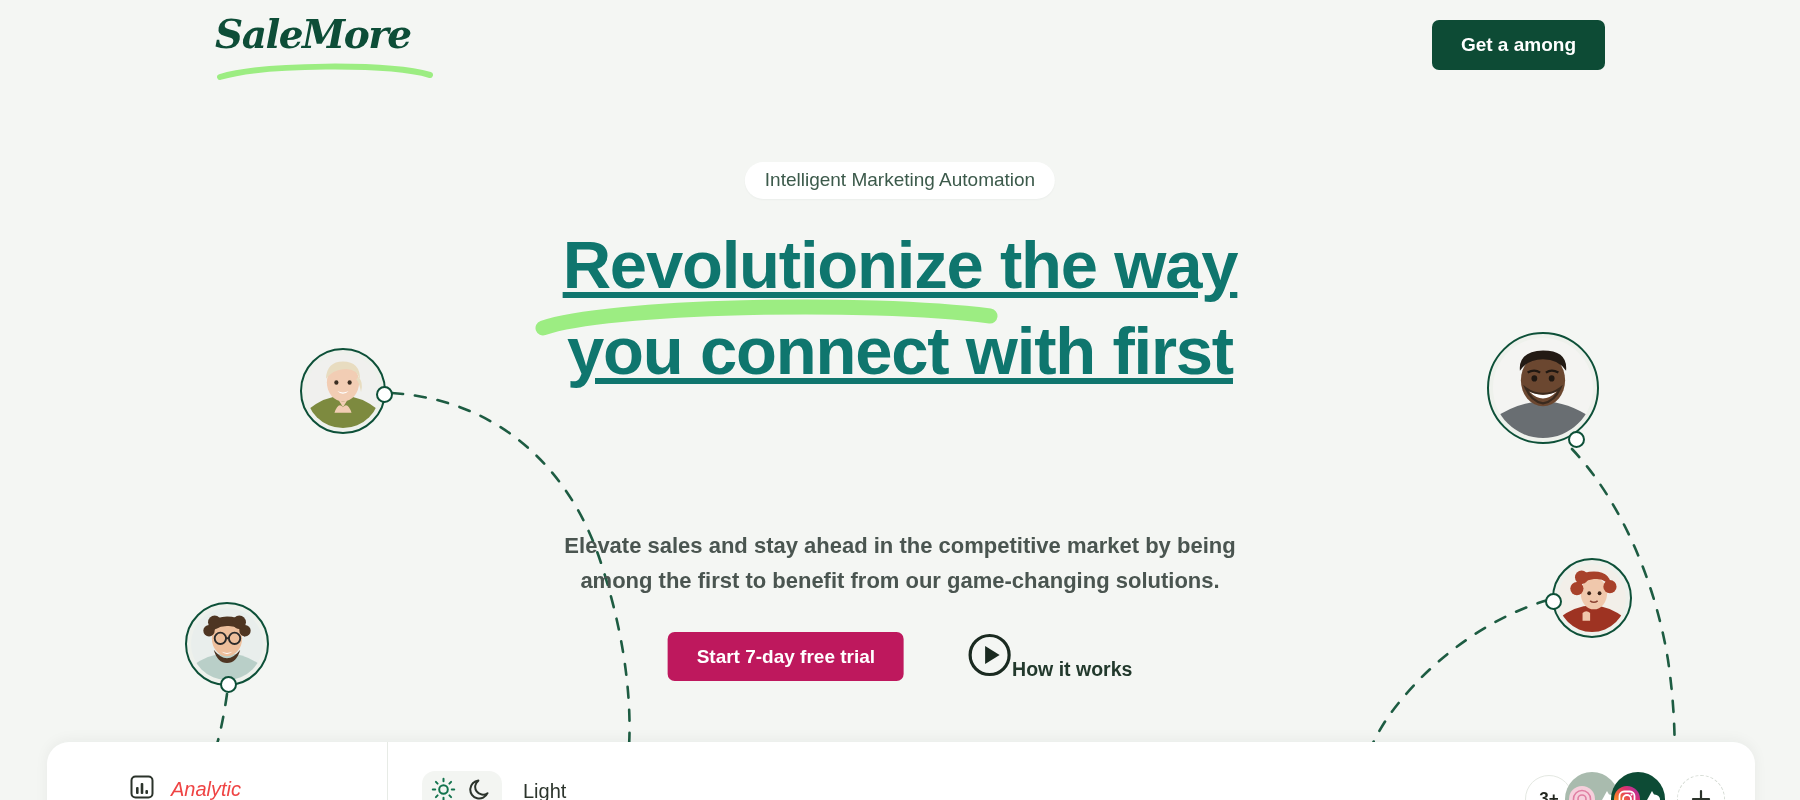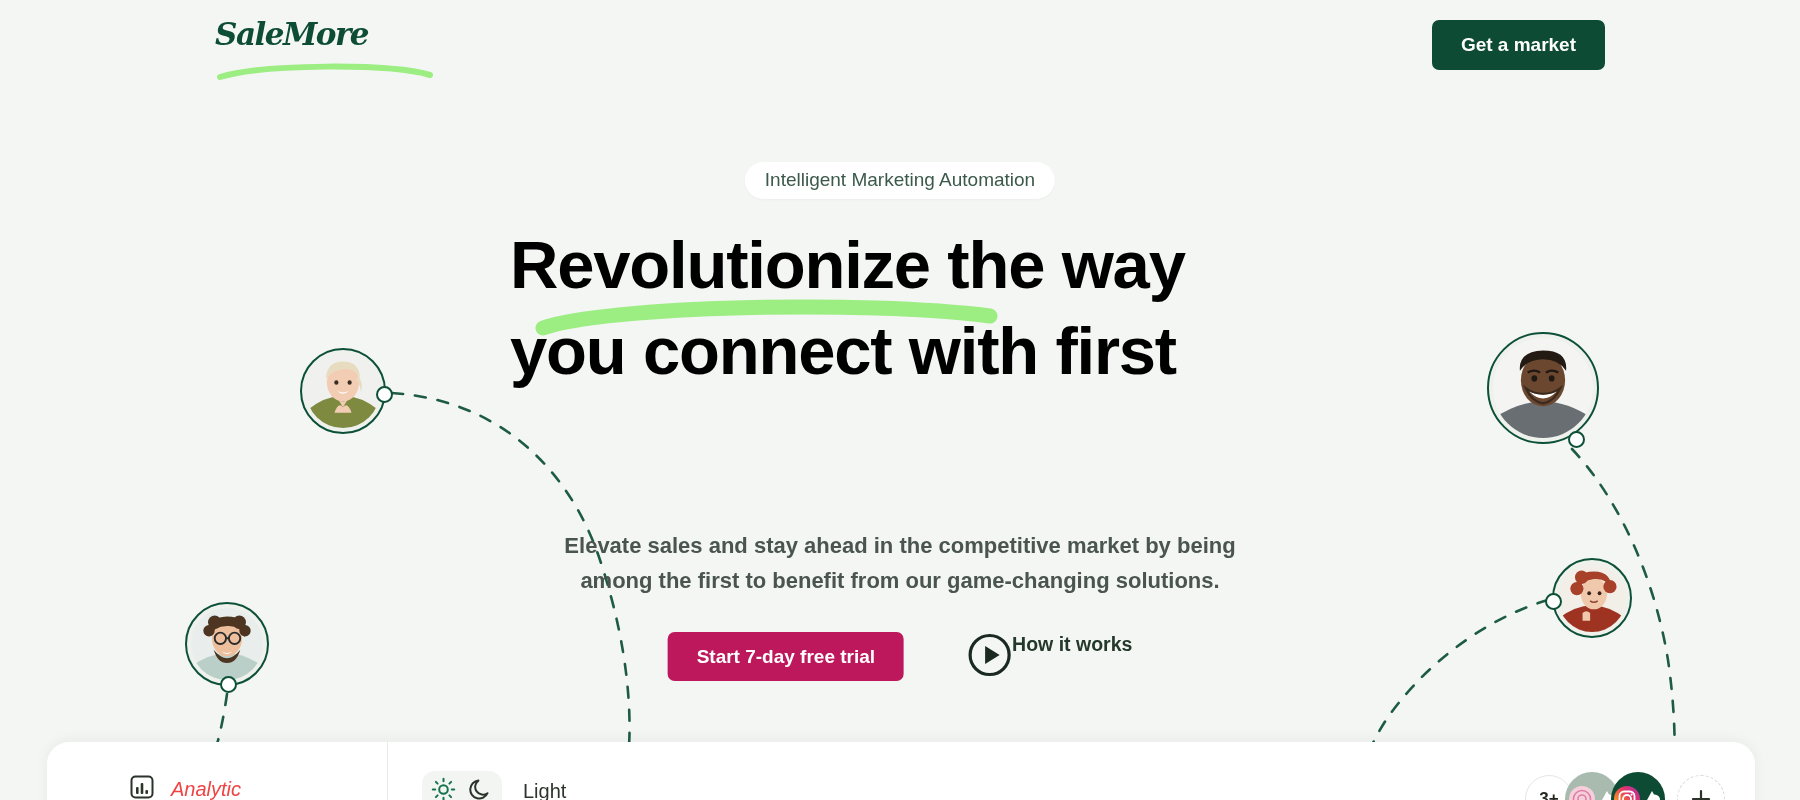--- a/index.html
+++ b/index.html
@@ -24,21 +24,21 @@
     display: flex; align-items: center;
   }
   .logo-wrap {
     position: absolute; left: 215px; top: 6px;
     width: 230px; height: 78px;
   }
   .logo-text {
     font-family: "DejaVu Serif", serif;
     font-style: italic;
     font-weight: 700;
-    font-size: 31px;
+    font-size: 39px;
     letter-spacing: -1.5px;
     color: #0d4d37;
     line-height: 56px;
     white-space: nowrap;
   }
   .logo-swoosh {
     position: absolute; left: 3px; top: 56px;
     width: 215px; height: 20px;
     overflow: visible;
   }
@@ -115,26 +115,27 @@
     padding: 7px 20px 8px 20px;
     font-size: 19px;
     color: #3c5a4b;
     white-space: nowrap;
     box-shadow: 0 1px 2px rgba(30,50,40,0.04);
   }
   .headline {
     position: absolute; left: 50%; top: 222px;
     transform: translateX(-50%);
     width: 780px;
-    text-align: left;
+    text-align: center;
     font-size: 67px;
     line-height: 86px;
     font-weight: 700;
     letter-spacing: -1.2px;
-    color: #000000;
+    color: #0f766e;
+    text-decoration: underline;
   }
   .head-swoosh {
     position: absolute; left: 535px; top: 298px;
     width: 470px; height: 38px;
     overflow: visible;
   }
   .subtitle {
     position: absolute; left: 50%; top: 528px;
     transform: translateX(-50%);
     width: 700px;
@@ -155,21 +156,21 @@
     background: #be185d;
     color: #ffffff;
     font-size: 19px;
     font-weight: 700;
     border: none; border-radius: 7px;
     cursor: pointer;
     display: flex; align-items: center; justify-content: center;
     white-space: nowrap;
   }
   .how-link {
-    display: flex; align-items: flex-start; 
+    display: flex; align-items: flex-end; 
     text-decoration: none;
     cursor: pointer;
   }
   .how-label {
     font-size: 19.5px; font-weight: 700; color: #22392c;
     white-space: nowrap;
   }
 
   
   .bottom-panel {
@@ -252,21 +253,21 @@
   <div class="header">
 
     <div class="logo-wrap">
       <div class="logo-text">SaleMore</div>
       <svg class="logo-swoosh" viewBox="0 0 215 20">
         <path d="M 2 15 C 45 2 170 1 212 13" fill="none" stroke="#9ced82" stroke-width="6" stroke-linecap="round"></path>
       </svg>
     </div>
 
 
-    <button class="quote-btn">Get a market</button>
+    <button class="quote-btn">Get a among</button>
   </div>
 
   <div class="avatar av1">
     <div class="photo">
       <svg viewBox="0 0 78 78" width="100%" height="100%">
         <rect width="78" height="78" fill="#f0f0ee"></rect>
         <path d="M0 60 Q20 44 39 44 Q58 44 78 60 L78 78 L0 78 Z" fill="#7d8a3f"></path>
         <ellipse cx="39" cy="30" rx="17" ry="20" fill="#f2cdb4"></ellipse>
         <path d="M21 26 Q22 8 39 8 Q57 8 57 27 Q53 14 39 16 Q28 17 21 26 Z" fill="#e8dcc0"></path>
         <path d="M55 24 Q61 30 58 40 Q56 30 53 27 Z" fill="#e8dcc0"></path>

